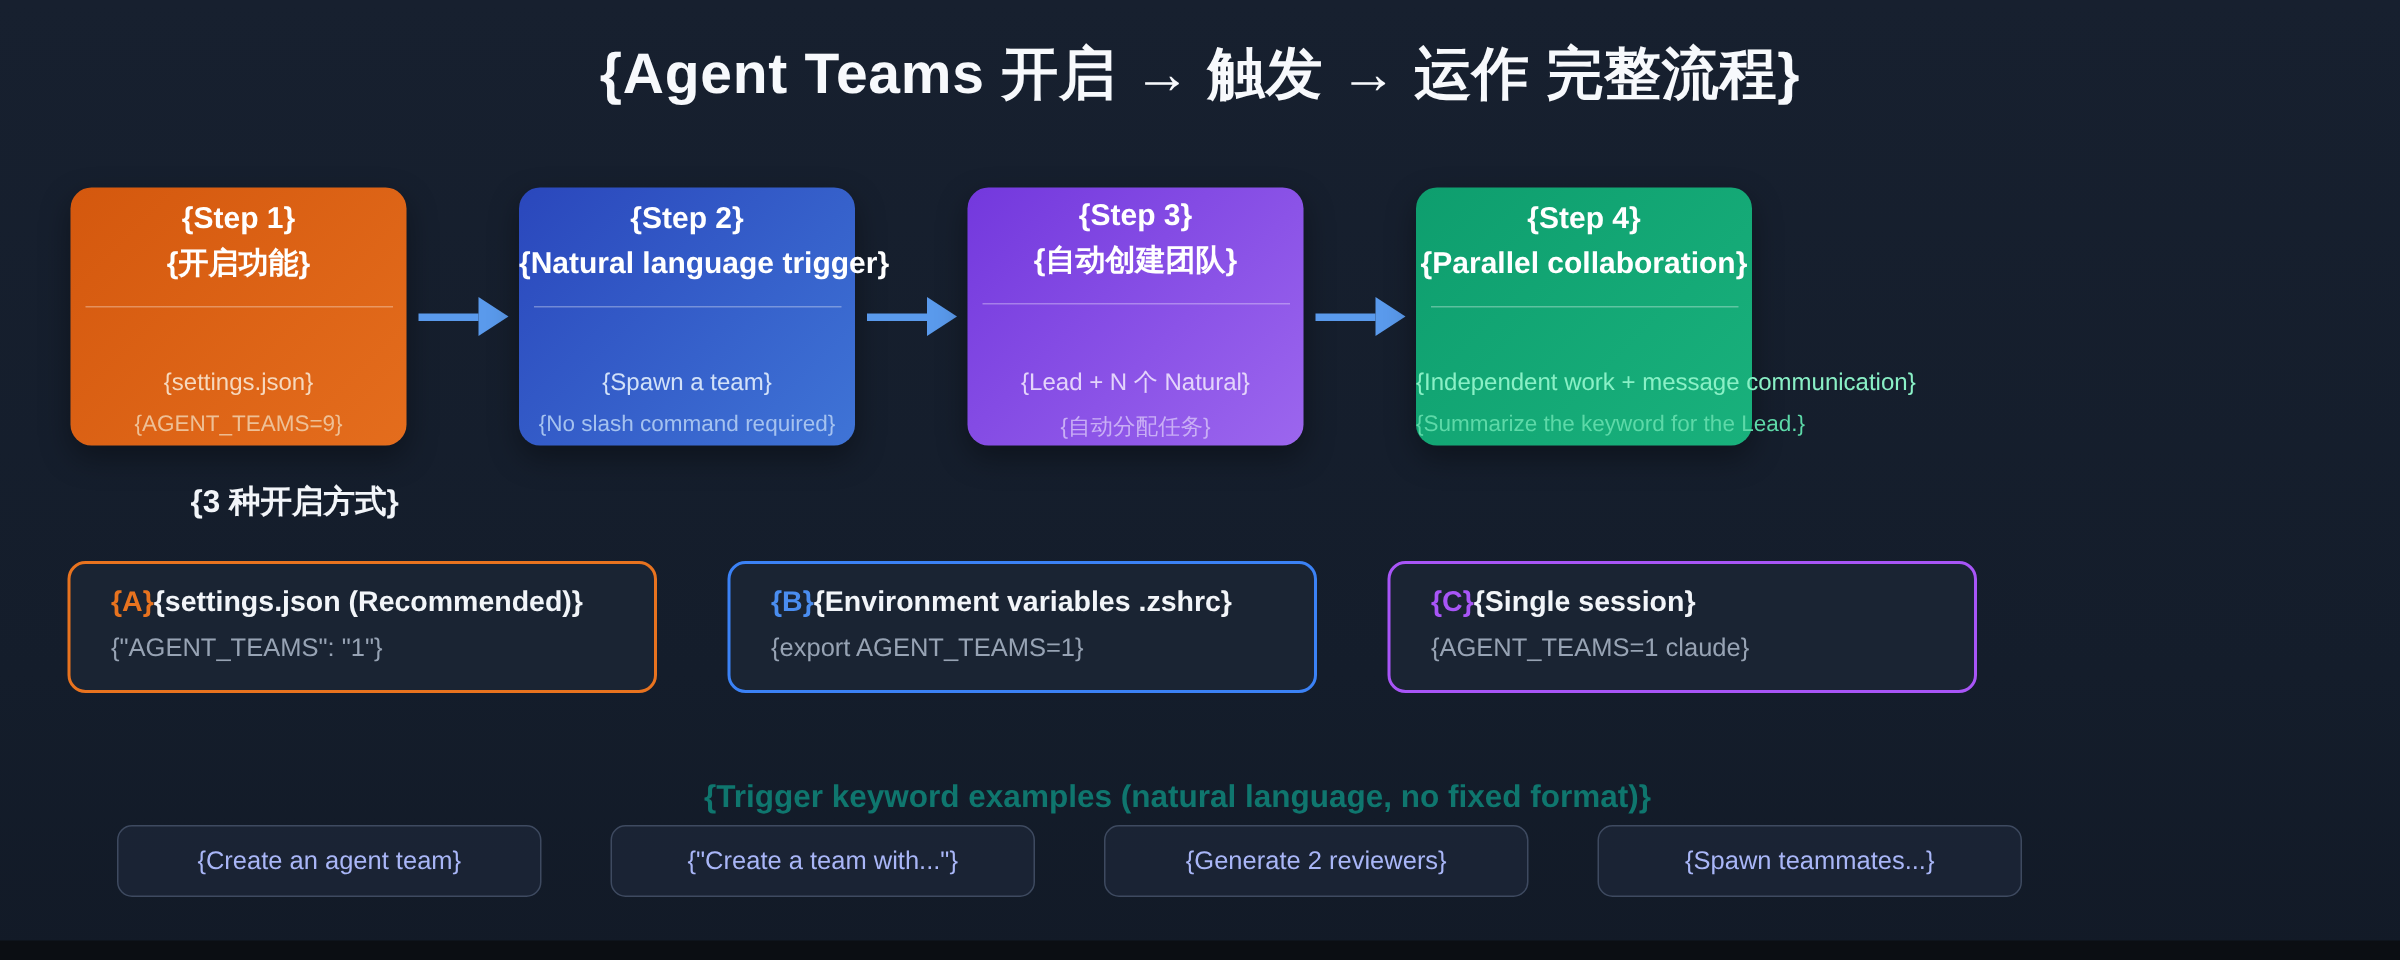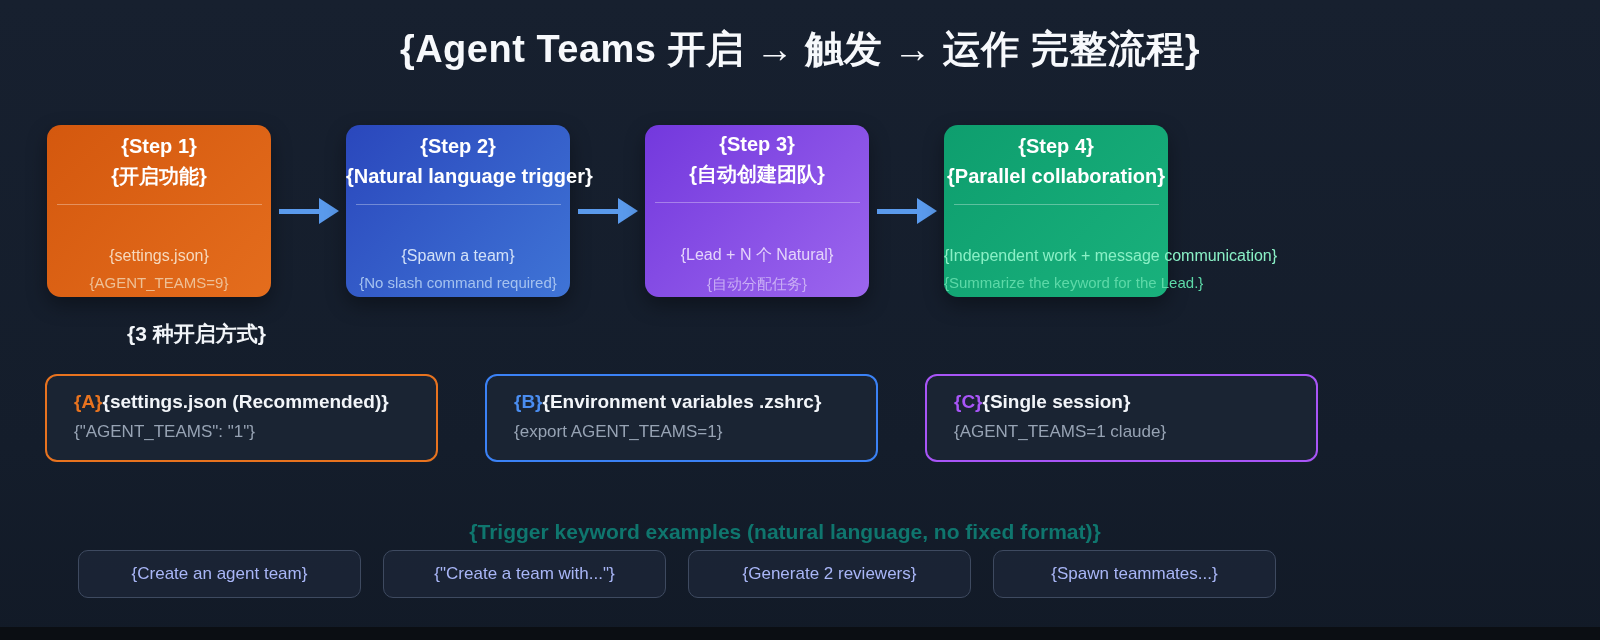--- a/index.html
+++ b/index.html
@@ -46,21 +46,21 @@
   }
   .method-a{border-color:#e8731f}.method-b{border-color:#3b82f6}.method-c{border-color:#a855f7}
   .method-title-row{font-size:19px;font-weight:bold;color:#f2f5f9;white-space:nowrap;}
   .method-a .method-badge{color:#e8731f}.method-b .method-badge{color:#4a8df0}.method-c .method-badge{color:#a855f7}
   .method-code{font-size:17px;color:#97a3b4;margin-top:9px;white-space:nowrap;}
   
   .triggers-heading{
     position:absolute;top:503px;left:0;width:1570px;text-align:center;
     color:#0f766e;font-size:21px;font-weight:bold;white-space:nowrap;margin-top:17px;
   }
-  .pills{position:absolute;top:550px;left:78px;display:flex;gap:22px;}
+  .pills{position:absolute;top:550px;left:78px;display:flex;gap:46px;}
   .pill{
     width:283px;height:48px;box-sizing:border-box;border:1px solid #3e4a60;border-radius:10px;
     background:rgba(31,42,60,.6);color:#a9b6f7;font-size:17px;
     display:flex;align-items:center;justify-content:center;white-space:nowrap;
   }
   .bottom-strip{position:absolute;bottom:0;left:0;width:100%;height:13px;background:#0b0e13;}
 </style>
 </head>
 <body>
 

